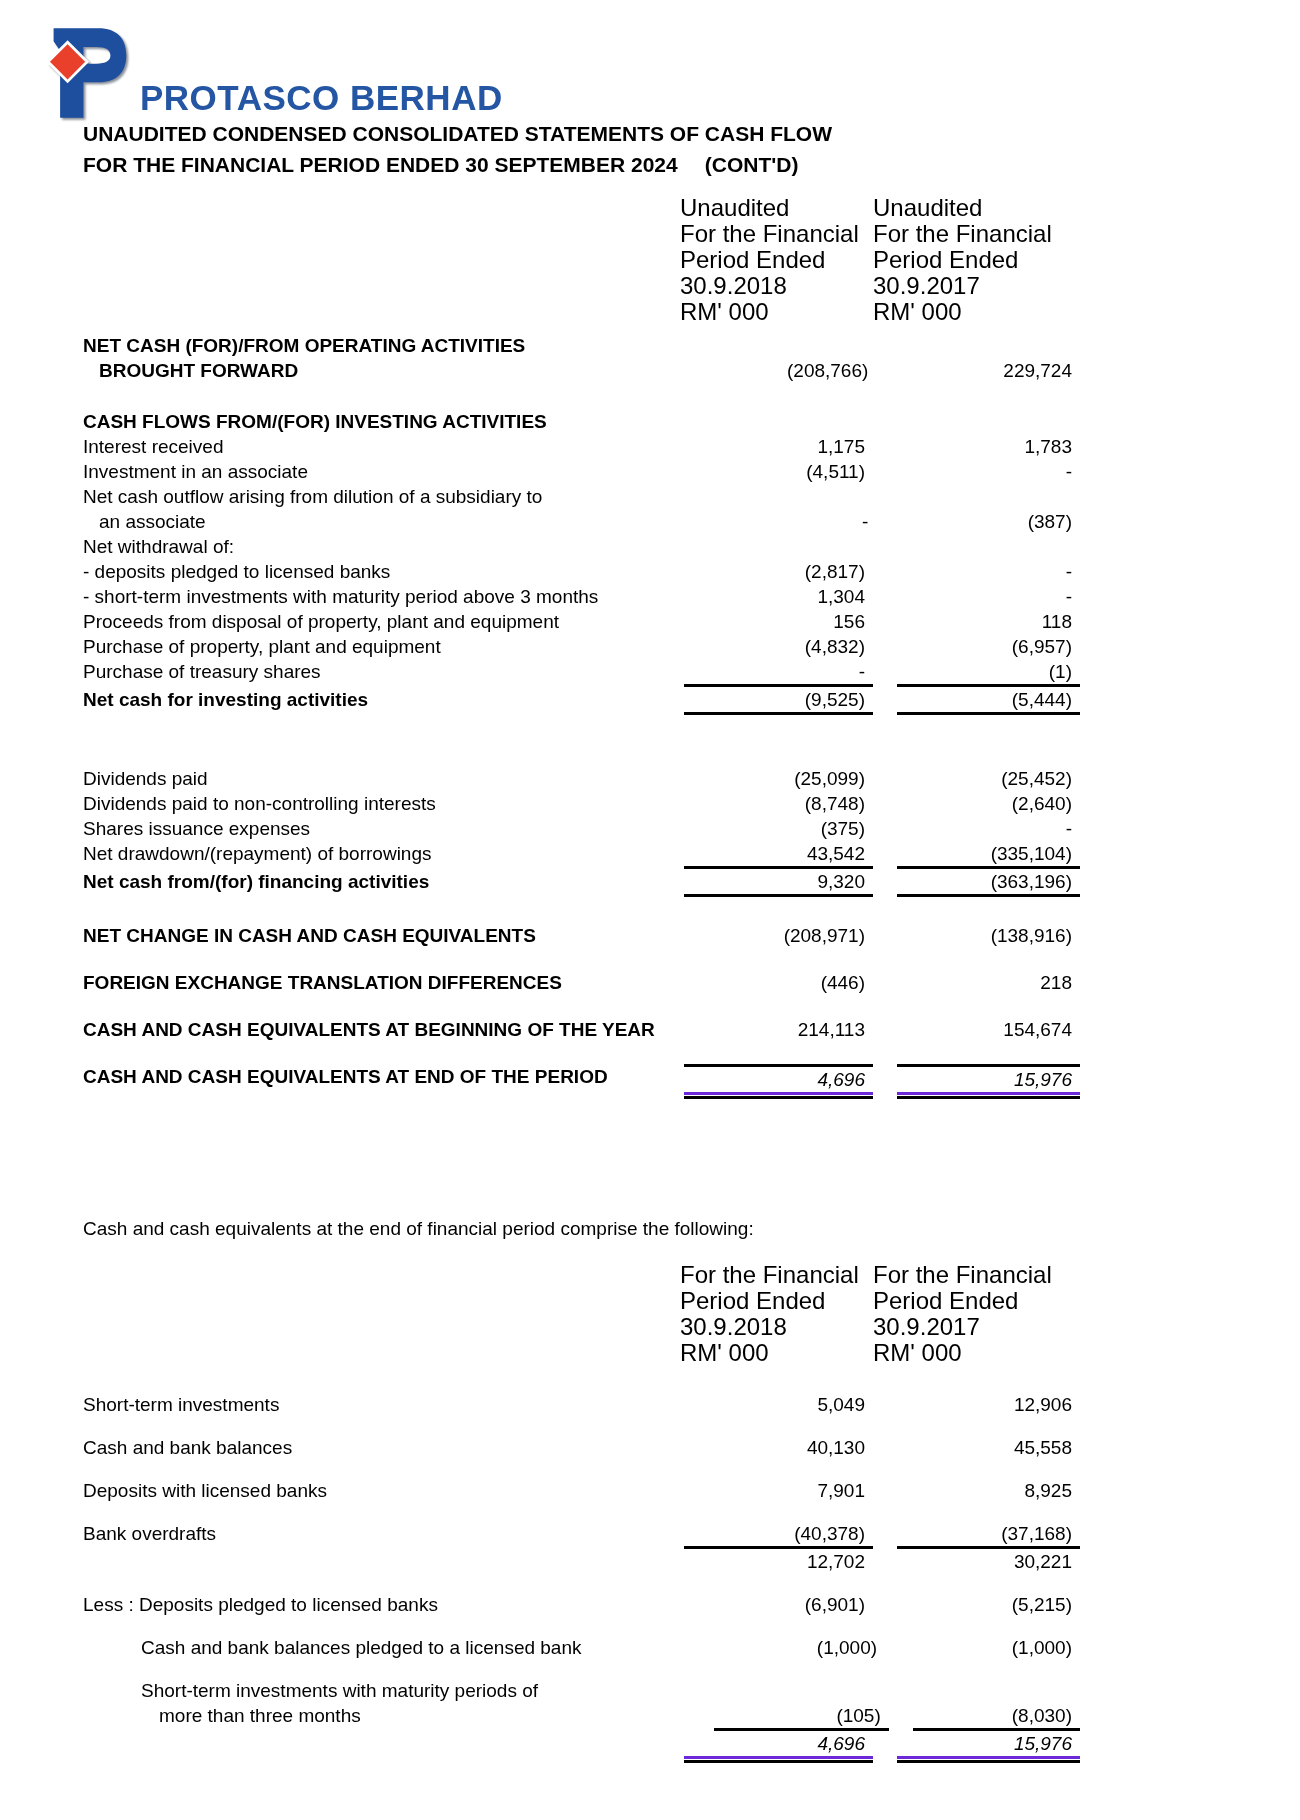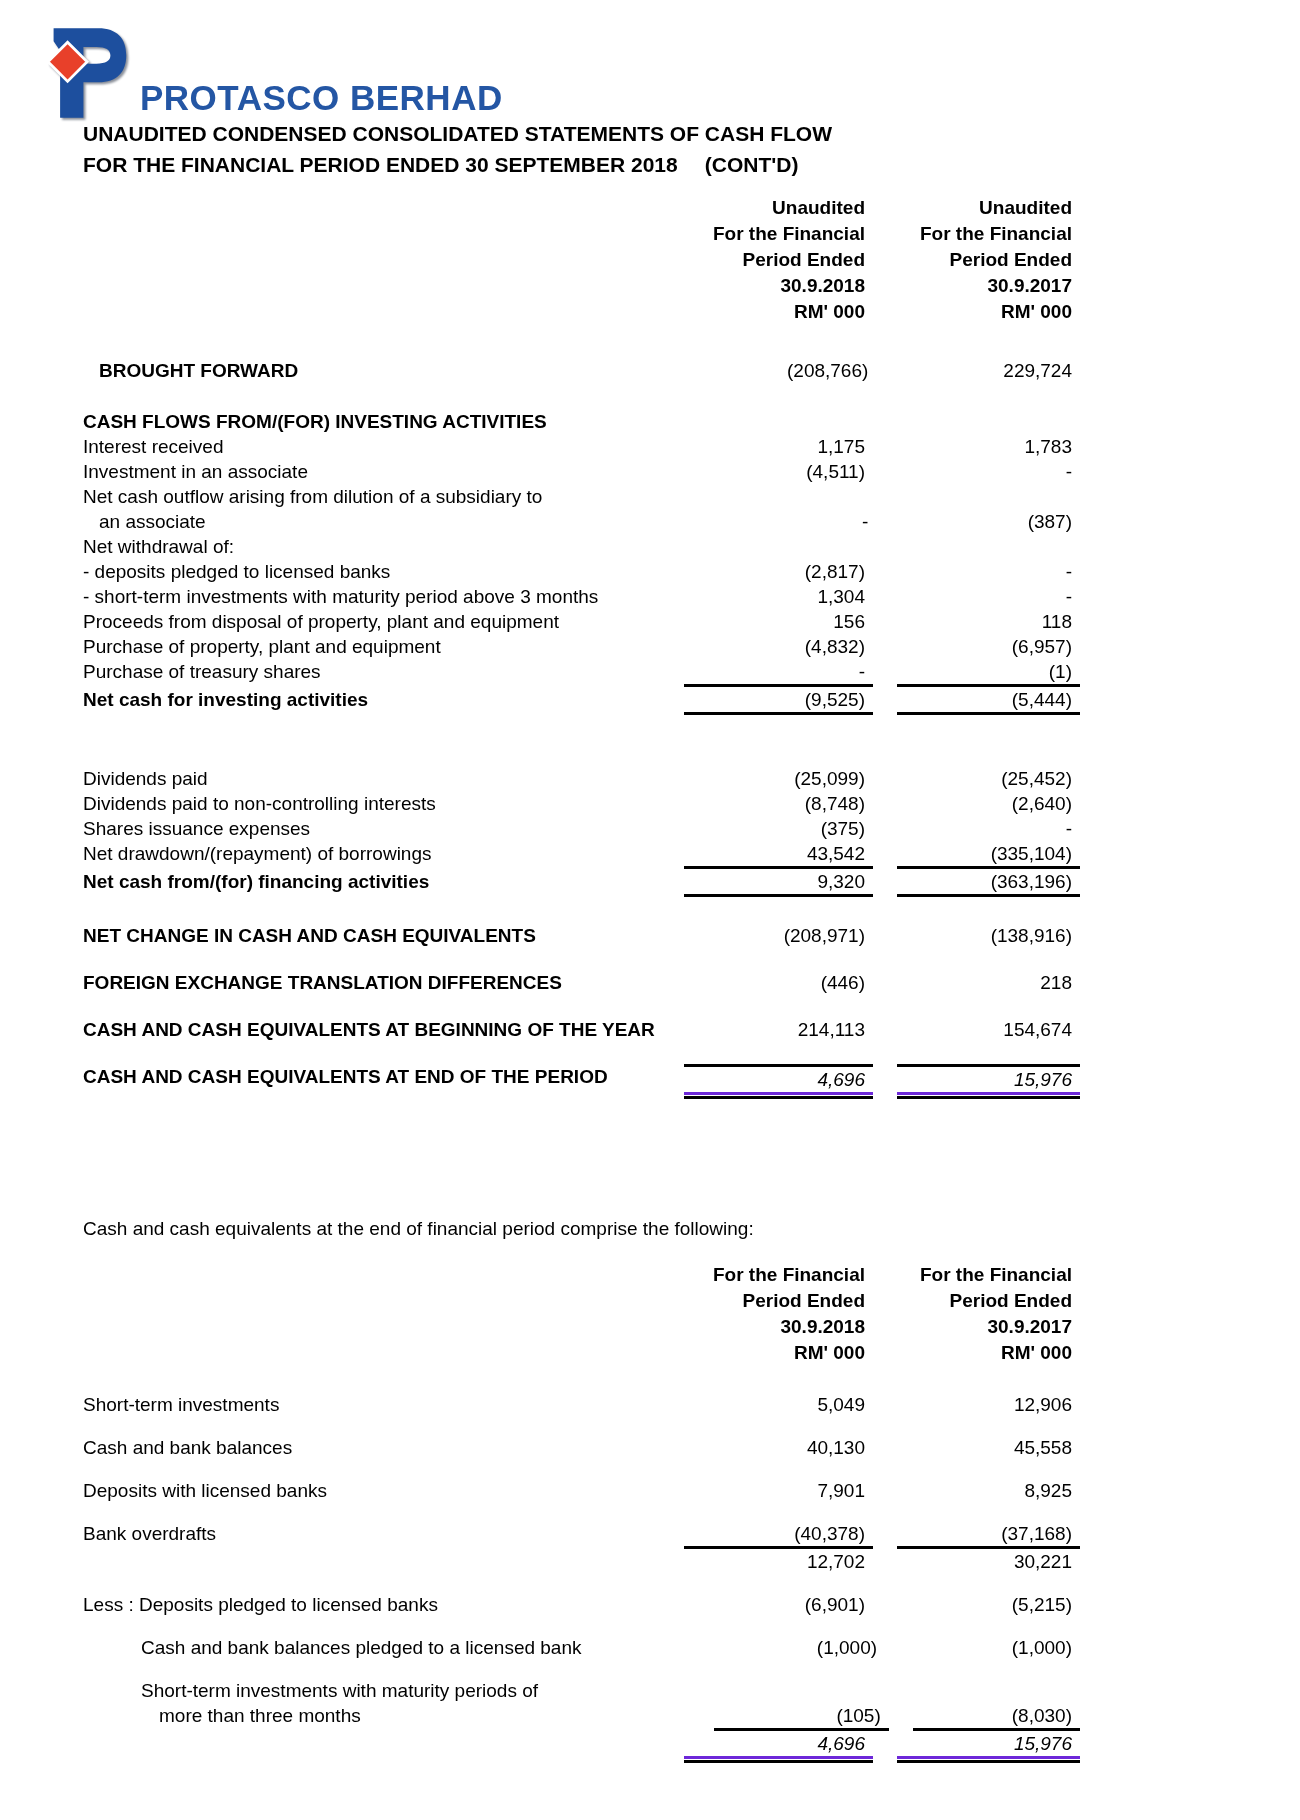--- a/index.html
+++ b/index.html
@@ -24,21 +24,21 @@
   .contd{display:inline-block;margin-left:27px;}
 
   
   .tbl{position:absolute;left:83px;width:997px;}
   .main-tbl{top:195px;}
   .note-line{position:absolute;left:83px;top:1218px;font-size:19px;text-align:right;}
   .detail-tbl{top:1262px;}
 
   .thead{display:flex;}
   .thead .lblspace{width:597px;}
-  .thcol{font-weight:bold;font-size:19px;line-height:26px;text-align:right;}
+  .thcol{font-weight:normal;font-size:24px;line-height:26px;text-align:left;}
   .thcol.c1{width:193px;}
   .thcol.c2{width:207px;}
   .thcol div{padding-right:8px;white-space:nowrap;}
 
   .rows{margin-top:8px;}
   .trow{display:flex;min-height:25px;line-height:25px;font-size:19px;}
   .lbl{width:597px;white-space:nowrap;}
   .lbl.b{font-weight:bold;}
   .ind1{padding-left:16px;}
   .ind2{padding-left:58px;}
@@ -64,21 +64,21 @@
     <svg viewBox="0 0 88 100" width="82" height="94">
       <path fill-rule="evenodd" fill="#1d4f9e" d="M6 2 H54 C74 2 84 13 84 31 C84 49 74 60 54 60 H38 V98 H13 V26 L6 16 Z
            M38 22 H52 C62 22 67 25 67 31 C67 37 62 40 52 40 H38 Z"></path>
       <polygon points="21,17 42,38 21,59 0,38" fill="#e8402a" stroke="#ffffff" stroke-width="3"></polygon>
     </svg>
     <div class="company" style="color: rgb(36, 86, 164);">PROTASCO BERHAD</div>
   </div>
 
   <div class="titles">
     <div class="title-line">UNAUDITED CONDENSED CONSOLIDATED STATEMENTS OF CASH FLOW</div>
-    <div class="title-line"><span>FOR THE FINANCIAL PERIOD ENDED 30 SEPTEMBER 2018</span><span class="contd">(CONT'D)</span></div>
+    <div class="title-line"><span>FOR THE FINANCIAL PERIOD ENDED 30 SEPTEMBER 2024</span><span class="contd">(CONT'D)</span></div>
   </div>
 
   <div class="tbl main-tbl">
     <div class="thead">
       <div class="lblspace"></div>
       <div class="thcol c1">
         <div>Unaudited</div>
         <div>For the Financial</div>
         <div>Period Ended</div>
         <div>30.9.2018</div>
@@ -87,20 +87,21 @@
       <div class="thcol c2">
         <div>Unaudited</div>
         <div>For the Financial</div>
         <div>Period Ended</div>
         <div>30.9.2017</div>
         <div>RM' 000</div>
       </div>
     </div>
     <div class="rows">
         <div class="trow">
+          <div class="lbl b">NET CASH (FOR)/FROM OPERATING ACTIVITIES</div>
           <div class="val v1">
             <div class="vin"></div>
           </div>
           <div class="val v2">
             <div class="vin"></div>
           </div>
         </div>
         <div class="trow">
           <div class="lbl ind1 b">BROUGHT FORWARD</div>
           <div class="val v1">

